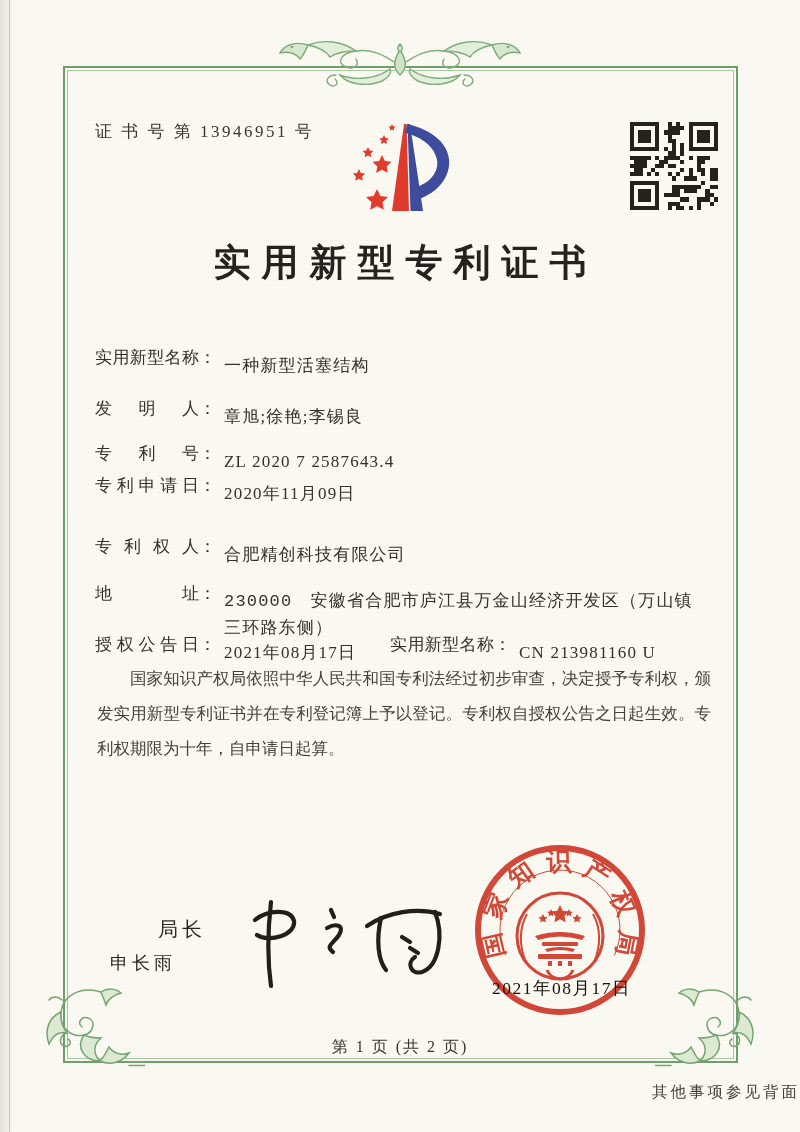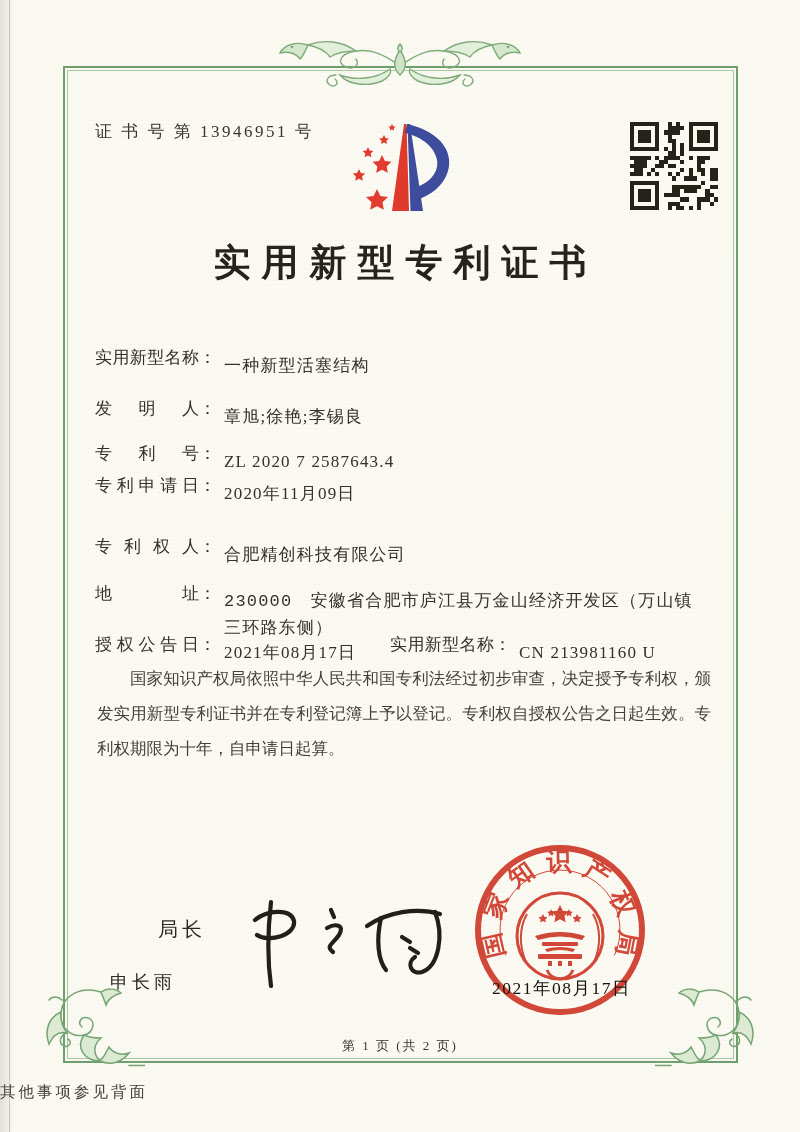--- a/index.html
+++ b/index.html
@@ -33,29 +33,29 @@
   .row .colon{display:inline-block;vertical-align:top;margin-right:8px;}
   .row .value{display:inline-block;vertical-align:top;letter-spacing:1.2px;margin-top:8px;}
   .row .value.narrow{width:470px;font-family:Liberation Mono, monospace;}
   .pair2{position:absolute;left:295px;top:0;white-space:nowrap;}
 
   .paras{position:absolute;left:95px;top:659px;width:618px;font-size:16.5px;
     line-height:35px;text-align:justify;color:#45403a;}
   .paras p{margin:2px;text-indent:2em;}
 
   .sig-title{position:absolute;left:110px;top:916px;font-size:20px;letter-spacing:4px;color:#2c2925;margin-left:48px;}
-  .sig-name{position:absolute;left:110px;top:951px;font-size:18px;letter-spacing:4px;color:#2c2925;margin-top:19px;}
+  .sig-name{position:absolute;left:110px;top:951px;font-size:18px;letter-spacing:4px;color:#2c2925;}
   .sig-hand{position:absolute;left:235px;top:880px;width:215px;height:115px;}
 
   .seal{position:absolute;left:468px;top:840px;width:185px;height:180px;opacity:.93;}
   .seal-date{position:absolute;left:492px;top:976px;font-size:17.5px;letter-spacing:1.5px;color:#17140f;}
 
   .footer-page{position:absolute;left:0;top:1037px;width:800px;text-align:center;
-    font-size:13px;letter-spacing:2px;color:#3a362f;}
-  .back-note{position:absolute;left:0;top:1082px;width:800px;text-align:left;
+    font-size:16px;letter-spacing:2px;color:#3a362f;}
+  .back-note{position:absolute;left:0;top:1082px;width:800px;text-align:right;
     font-size:15.5px;letter-spacing:3px;color:#45403a;}
 
   .ornament-top{position:absolute;left:270px;top:34px;width:260px;height:64px;}
   .corner{position:absolute;width:104px;height:86px;}
   .corner.left{left:41px;top:986px;}
   .corner.right{left:655px;top:986px;transform:scaleX(-1);}
 </style>
 </head>
 <body>
 

